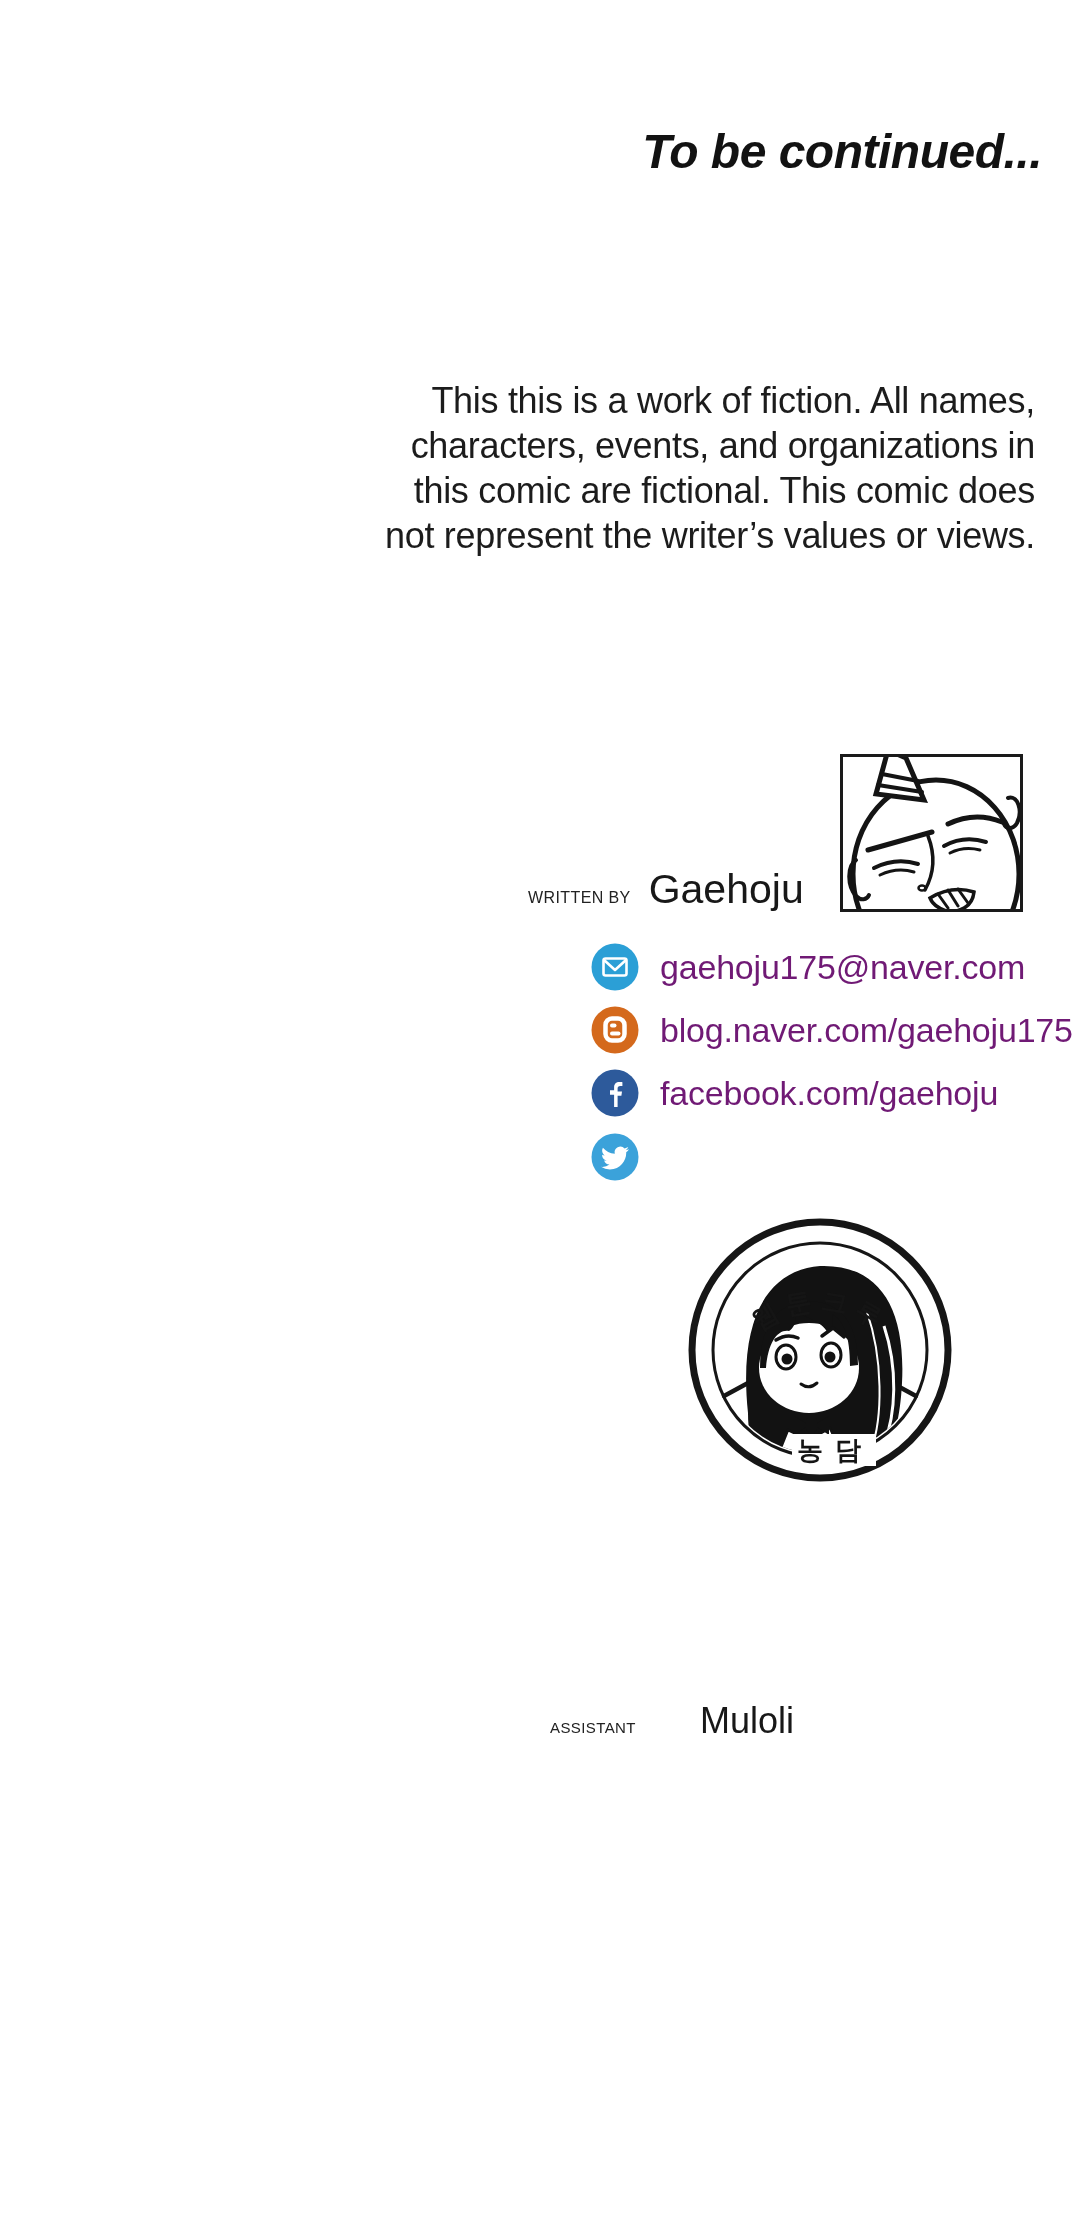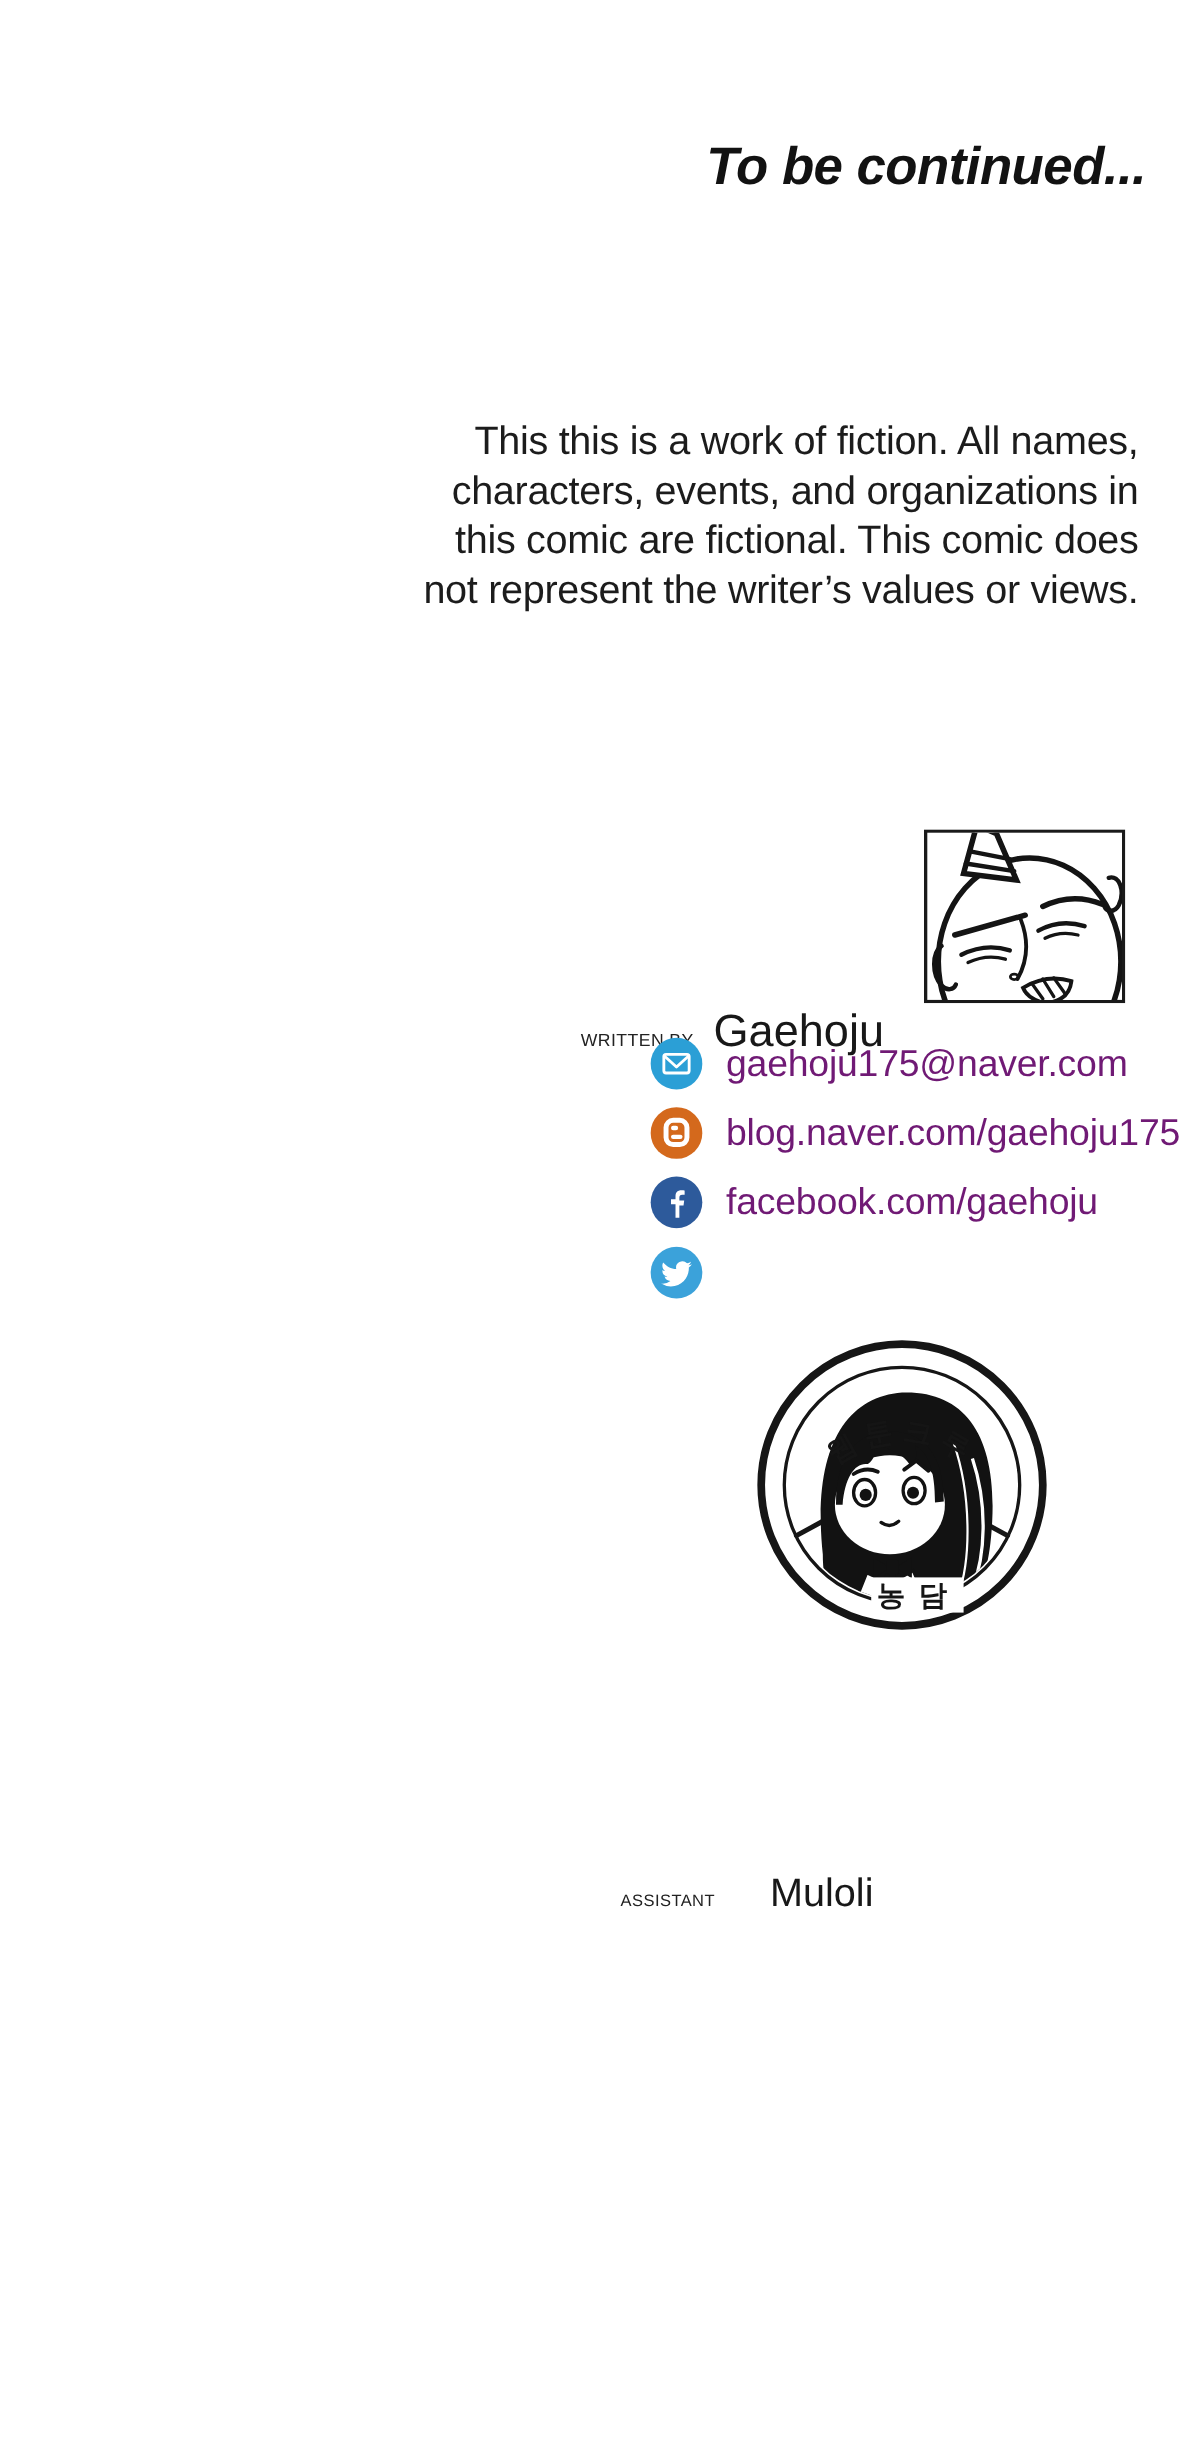--- a/index.html
+++ b/index.html
@@ -13,26 +13,26 @@
     white-space:nowrap;
   }
   .disclaimer{
     position:absolute;top:378px;right:45px;width:720px;
     font-size:36px;line-height:45px;text-align:right;color:#1c1c1c;letter-spacing:-0.3px;
   }
   .credit-row{position:absolute;display:flex;align-items:baseline;white-space:nowrap;}
   .credit-label{font-size:16px;letter-spacing:0.4px;color:#222;}
   .credit-name{color:#181818;}
   .wb{left:528px;top:866px;gap:18px;}
-  .wb .credit-name{font-size:41px;margin-top:48px;}
+  .wb .credit-name{font-size:41px;}
   .db{left:550px;top:1642px;gap:14px;}
   .db .credit-label{width:100px;text-align:right;}
   .db .credit-name{font-size:40px;}
   .as{left:550px;top:1700px;gap:14px;}
-  .as .credit-label{width:100px;text-align:right;font-size:15px;}
+  .as .credit-label{width:100px;font-size:15px;}
   .as .credit-name{font-size:36px;margin-left:36px;}
   .avatar-box{position:absolute;left:840px;top:754px;width:183px;height:158px;}
   .link-row{position:absolute;left:591px;display:flex;align-items:center;height:48px;cursor:pointer;}
   .link-row .txt{margin-left:21px;font-size:34px;color:#701a75;letter-spacing:-0.2px;white-space:nowrap;}
   .r1{top:943px;} .r2{top:1006px;} .r3{top:1069px;} .r4{top:1133px;}
   .stamp{position:absolute;left:688px;top:1218px;width:264px;height:264px;}
   .fansub{position:absolute;left:24px;top:1748px;font-size:37px;color:#111;white-space:nowrap;}
   svg{display:block;}
 </style>
 </head>

